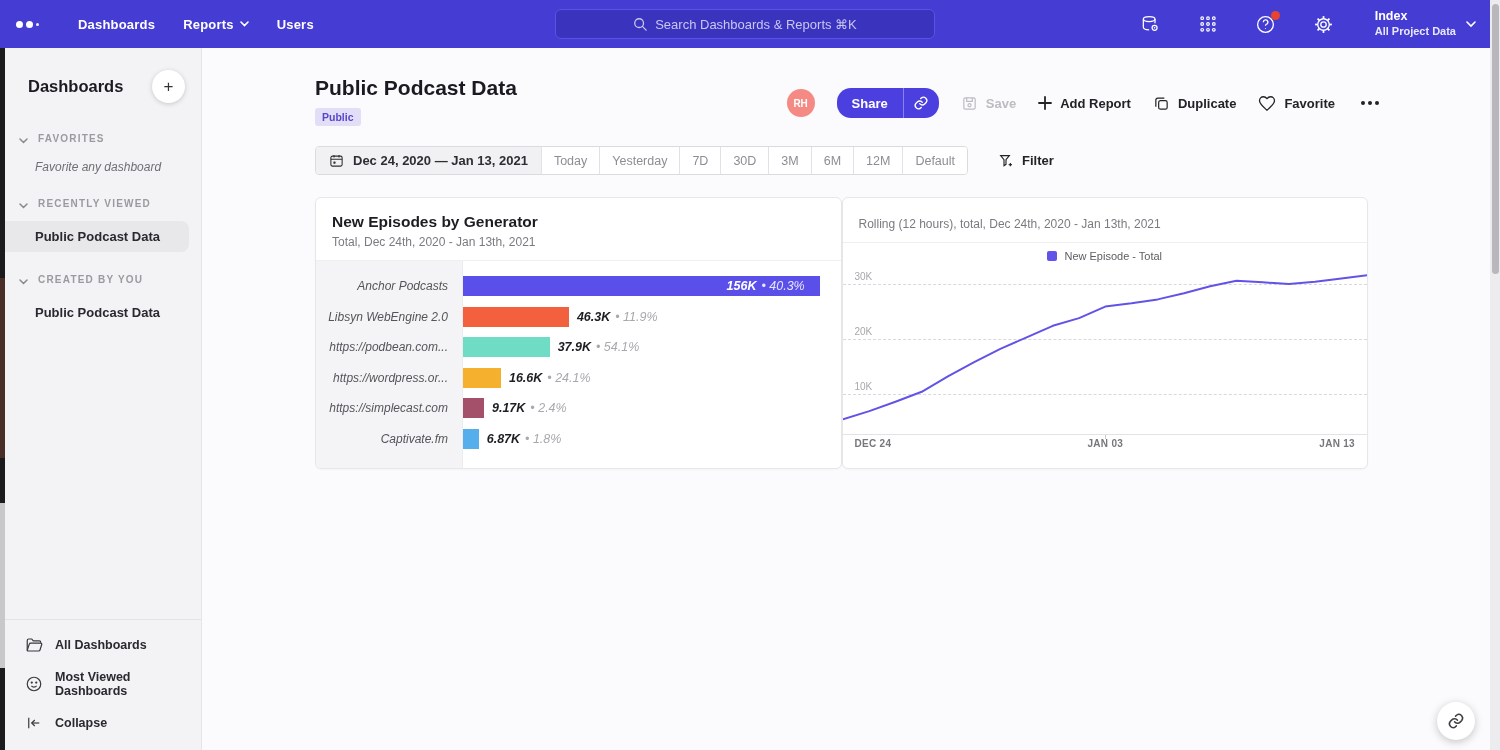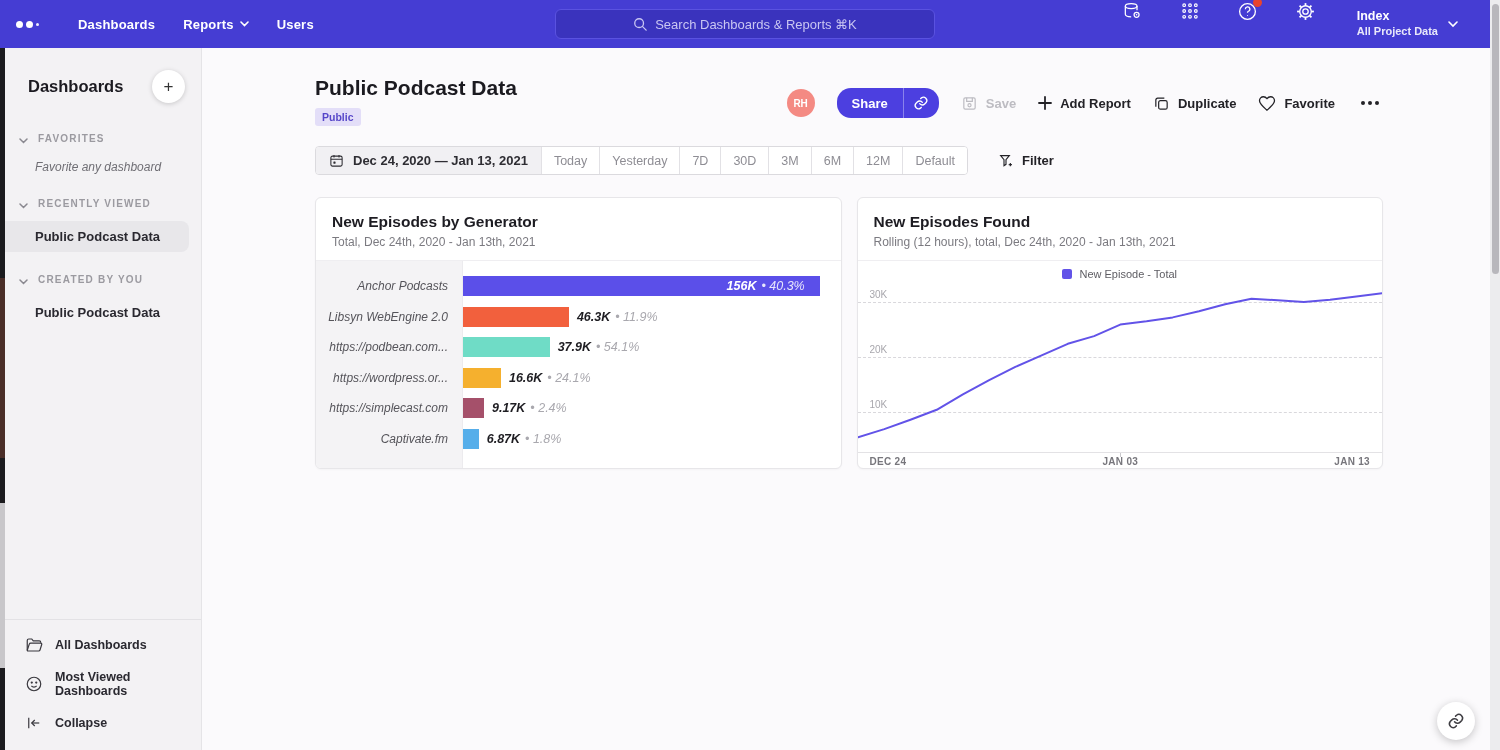--- a/index.html
+++ b/index.html
@@ -6,21 +6,21 @@
   html,body { width:1500px; height:750px; overflow:hidden; font-family:"Liberation Sans",sans-serif; background:#fbfafc; }
 
   
   .navbar { position:absolute; top:0; left:0; width:1490px; height:48px; background:#453dd3; display:flex; align-items:center; z-index:30; }
   .nav-left { display:flex; align-items:center; padding-left:16px; gap:28px; }
   .logo { display:flex; align-items:center; gap:3px; width:34px; cursor:pointer; }
   .logo .d1,.logo .d2 { width:7px; height:7px; border-radius:50%; background:#fff; }
   .logo .d3 { width:3px; height:3px; border-radius:50%; background:#fff; opacity:.9; }
   .nav-item { color:#fff; font-size:13px; font-weight:700; letter-spacing:.2px; display:flex; align-items:center; gap:6px; cursor:pointer; }
   .nav-search { position:absolute; left:555px; top:9px; width:380px; height:30px; background:#3a33bd; border:1px solid #5a52e0; border-radius:6px; display:flex; align-items:center; justify-content:center; gap:8px; color:#c9c6f2; font-size:13px; cursor:text; }
-  .nav-right { position:absolute; right:32px; top:0; height:48px; display:flex; gap:36px; }
+  .nav-right { position:absolute; right:14px; top:0; height:48px; display:flex; align-items:center; gap:36px; }
   .nav-icon { position:relative; width:22px; height:22px; display:flex; align-items:center; justify-content:center; cursor:pointer; }
   .badge-dot { position:absolute; top:-2px; right:-3px; width:9px; height:9px; border-radius:50%; background:#e8442e; }
   .project { display:flex; align-items:center; gap:10px; cursor:pointer; margin-left:4px; }
   .project-name { color:#fff; font-size:12.5px; font-weight:700; line-height:1.25; }
   .project-scope { color:rgba(255,255,255,.88); font-size:11px; font-weight:700; line-height:1.25; }
 
   
   .scrollbar { position:absolute; right:0; top:0; width:10px; height:750px; background:#ececee; z-index:40; }
   .scroll-thumb { position:absolute; top:4px; left:1.5px; width:7px; height:270px; border-radius:4px; background:#b8b7bc; }
 
@@ -60,21 +60,21 @@
   .dots-btn i { width:4px; height:4px; border-radius:50%; background:#232227; }
 
   
   .toolbar { display:flex; align-items:center; margin-top:20px; }
   .seg-ctl { display:flex; height:29px; border:1px solid #dbdade; border-radius:4px; background:#fff; overflow:hidden; }
   .seg-date { display:flex; align-items:center; gap:9px; padding:0 13px; background:#f1f0f3; font-size:13px; font-weight:700; color:#2e2d33; cursor:pointer; }
   .seg { display:flex; align-items:center; padding:0 12px; border-left:1px solid #e2e1e5; font-size:12.5px; color:#8e8d94; cursor:pointer; background:#fff; border-top:none; border-bottom:none; border-right:none; }
   .filter-btn { display:flex; align-items:center; gap:8px; margin-left:30px; font-size:13px; font-weight:700; color:#232227; background:none; border:none; cursor:pointer; }
 
   
-  .cards { display:flex; gap:15px; margin-top:22px; }
+  .cards { display:flex; margin-top:22px; }
   .card { width:526.5px; height:272px; background:#fff; border:1px solid #e7e6e9; border-radius:6px; box-shadow:0 1px 2px rgba(0,0,0,.03); overflow:hidden; }
   .card-head { padding:15px 16px 11px 16px; border-bottom:1px solid #efeef1; }
   .card-title { font-size:15.5px; font-weight:700; color:#1d1c22; }
   .card-sub { font-size:12px; color:#7b7a80; margin-top:4px; }
 
   
   .bchart { display:flex; height:209px;font-style:italic; }
   .blabels { width:147px; background:#f4f3f5; border-right:1px solid #ecebee; padding-top:10px; }
   .blabel { height:30.5px; display:flex; align-items:center; justify-content:flex-end; padding-right:14px; font-size:12px; color:#55545a; }
   .bbars { flex:1; padding-top:10px; }
@@ -405,21 +405,20 @@
                   <span class="val">6.87K</span>
                   <span class="pct">• 1.8%</span>
                 </span>
             </div>
           </div>
         </div>
       </section>
 
       <section class="card">
         <div class="card-head">
-          <div class="card-title">New Episodes Found</div>
           <div class="card-sub">Rolling (12 hours), total, Dec 24th, 2020 - Jan 13th, 2021</div>
         </div>
         <div class="legend-row">
           <span class="legend-swatch" style="background: rgb(98, 83, 232);"></span>
           <span class="legend-label">New Episode - Total</span>
         </div>
         <div class="plot">
           <div class="ygrid" style="top: 125px;"></div>
           <div class="ygrid" style="top: 70px;"></div>
           <div class="ygrid" style="top: 15px;"></div>

